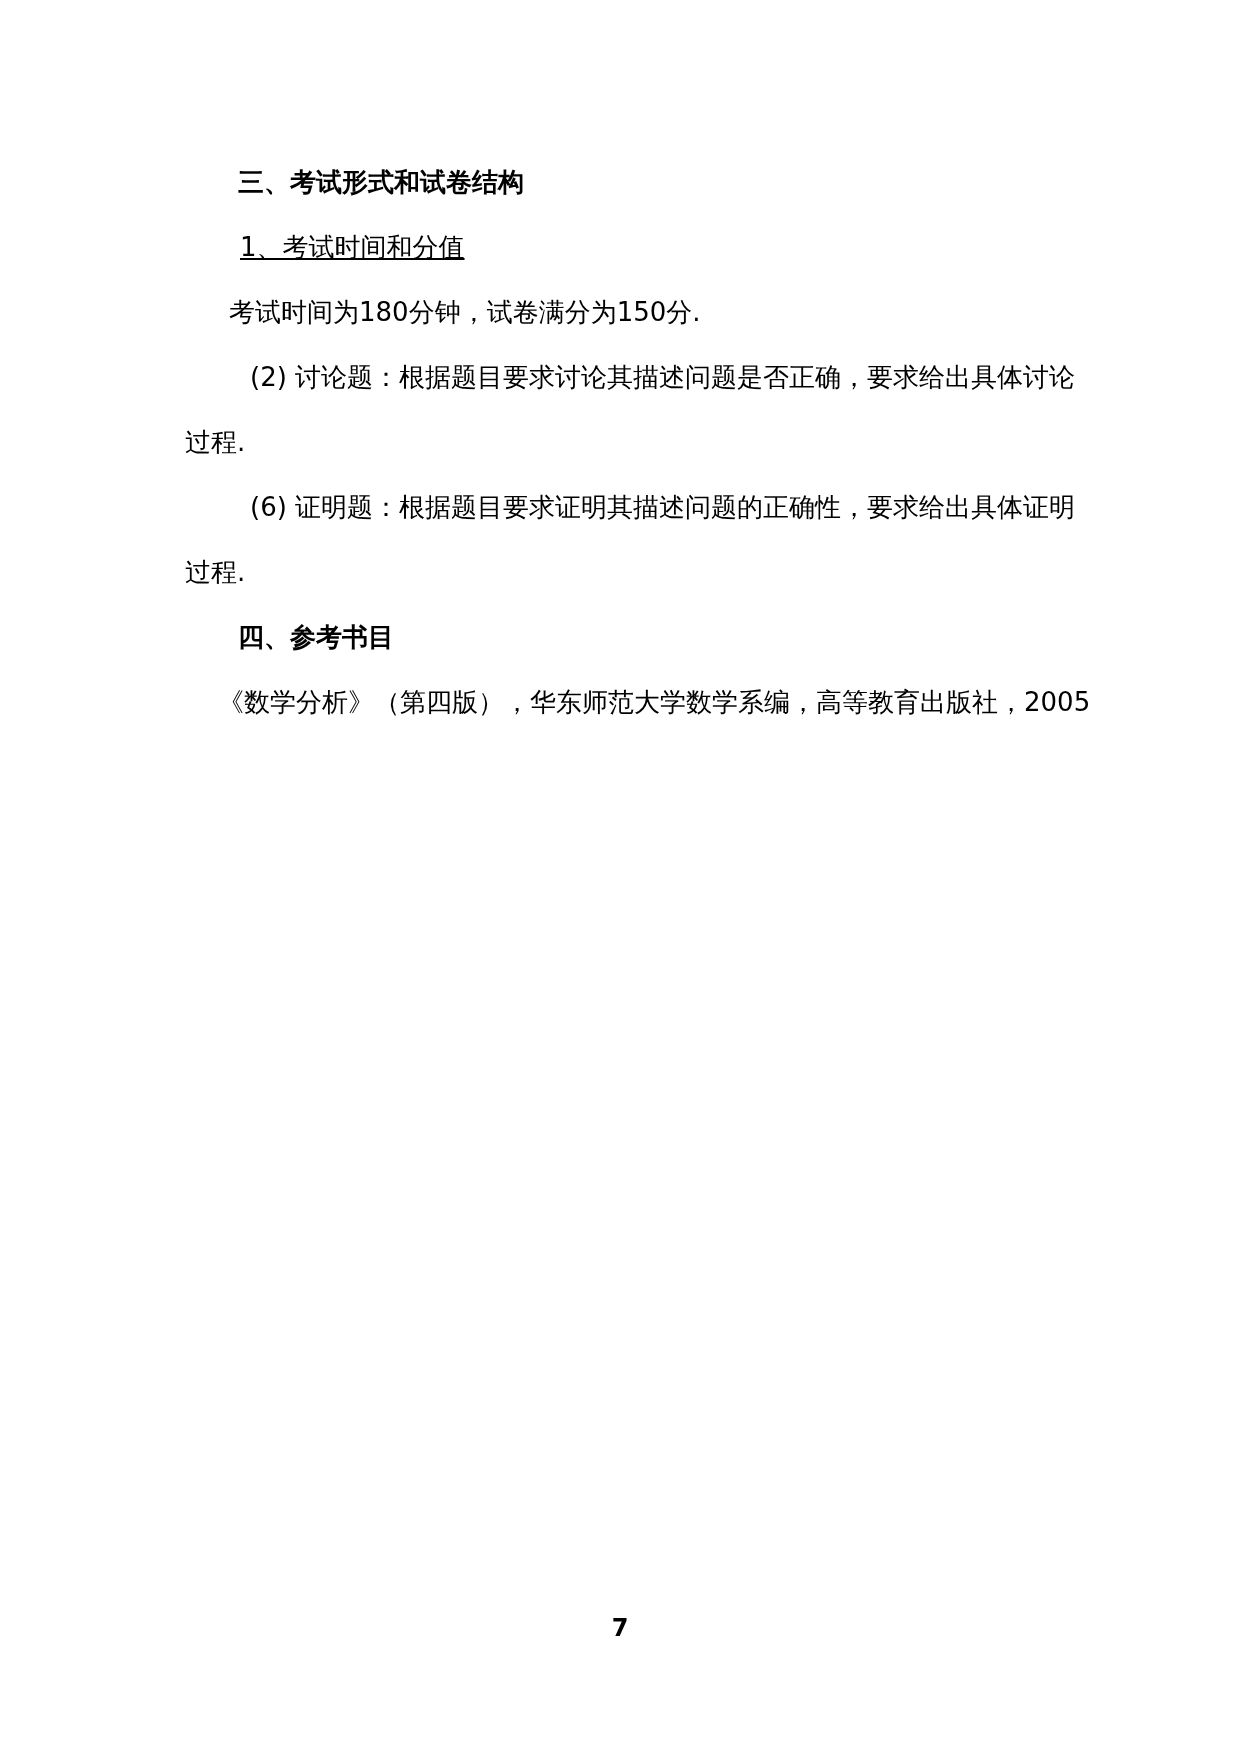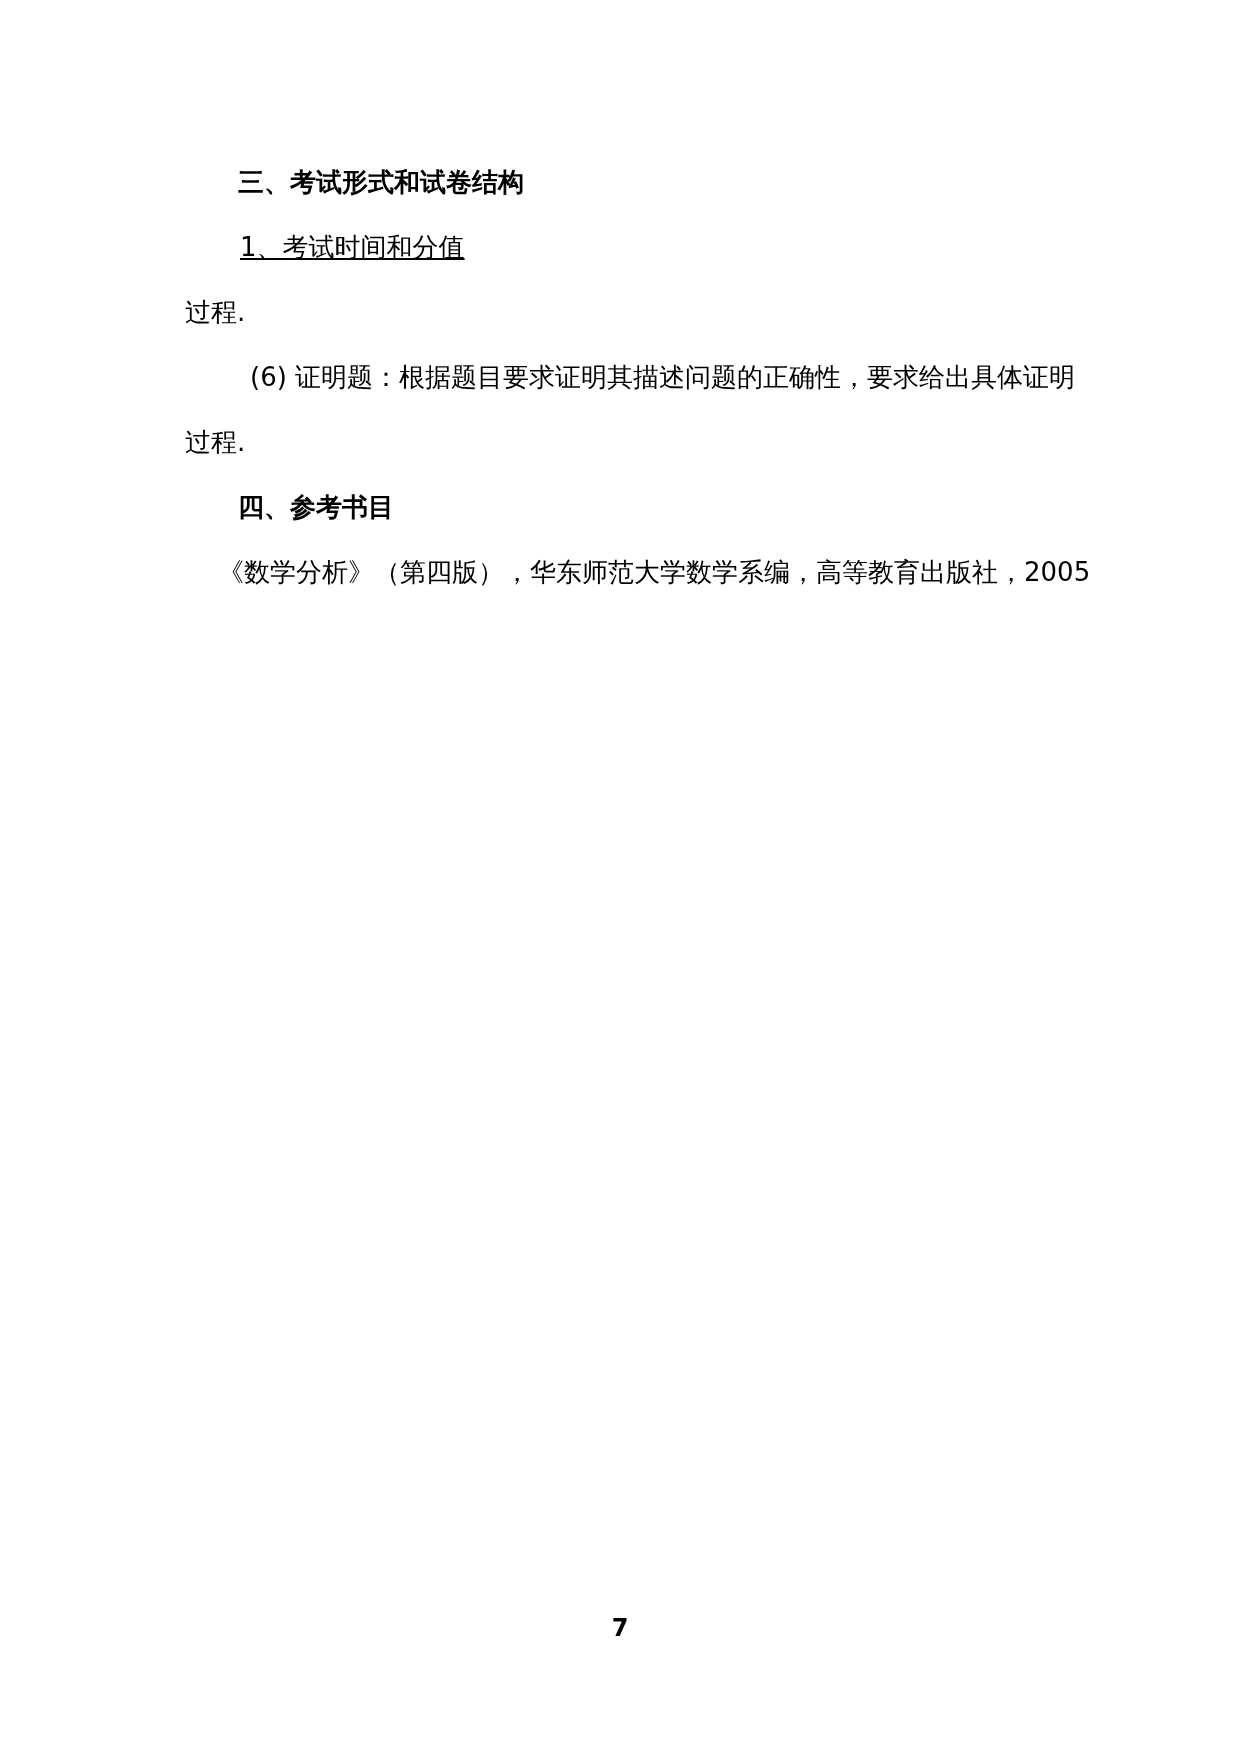--- a/index.html
+++ b/index.html
@@ -54,23 +54,25 @@
 </head>
 <body>
 
 <div class="page">
   <div class="doc-content">
 
     <div class="line heading ind-53">三、考试形式和试卷结构</div>
 
     <div class="line ind-55">1、考试时间和分值</div>
 
+    <div class="line ind-44">考试时间为180分钟，试卷满分为150分.</div>
 
 
 
+    <div class="line ind-65">(2) 讨论题：根据题目要求讨论其描述问题是否正确，要求给出具体讨论</div>
 
     <div class="line ind-0">过程.</div>
 
     <div class="line ind-65">(6) 证明题：根据题目要求证明其描述问题的正确性，要求给出具体证明</div>
 
     <div class="line ind-0">过程.</div>
 
     <div class="line heading ind-53">四、参考书目</div>
 
     <div class="line ind-33">《数学分析》（第四版），华东师范大学数学系编，高等教育出版社，2005</div>

